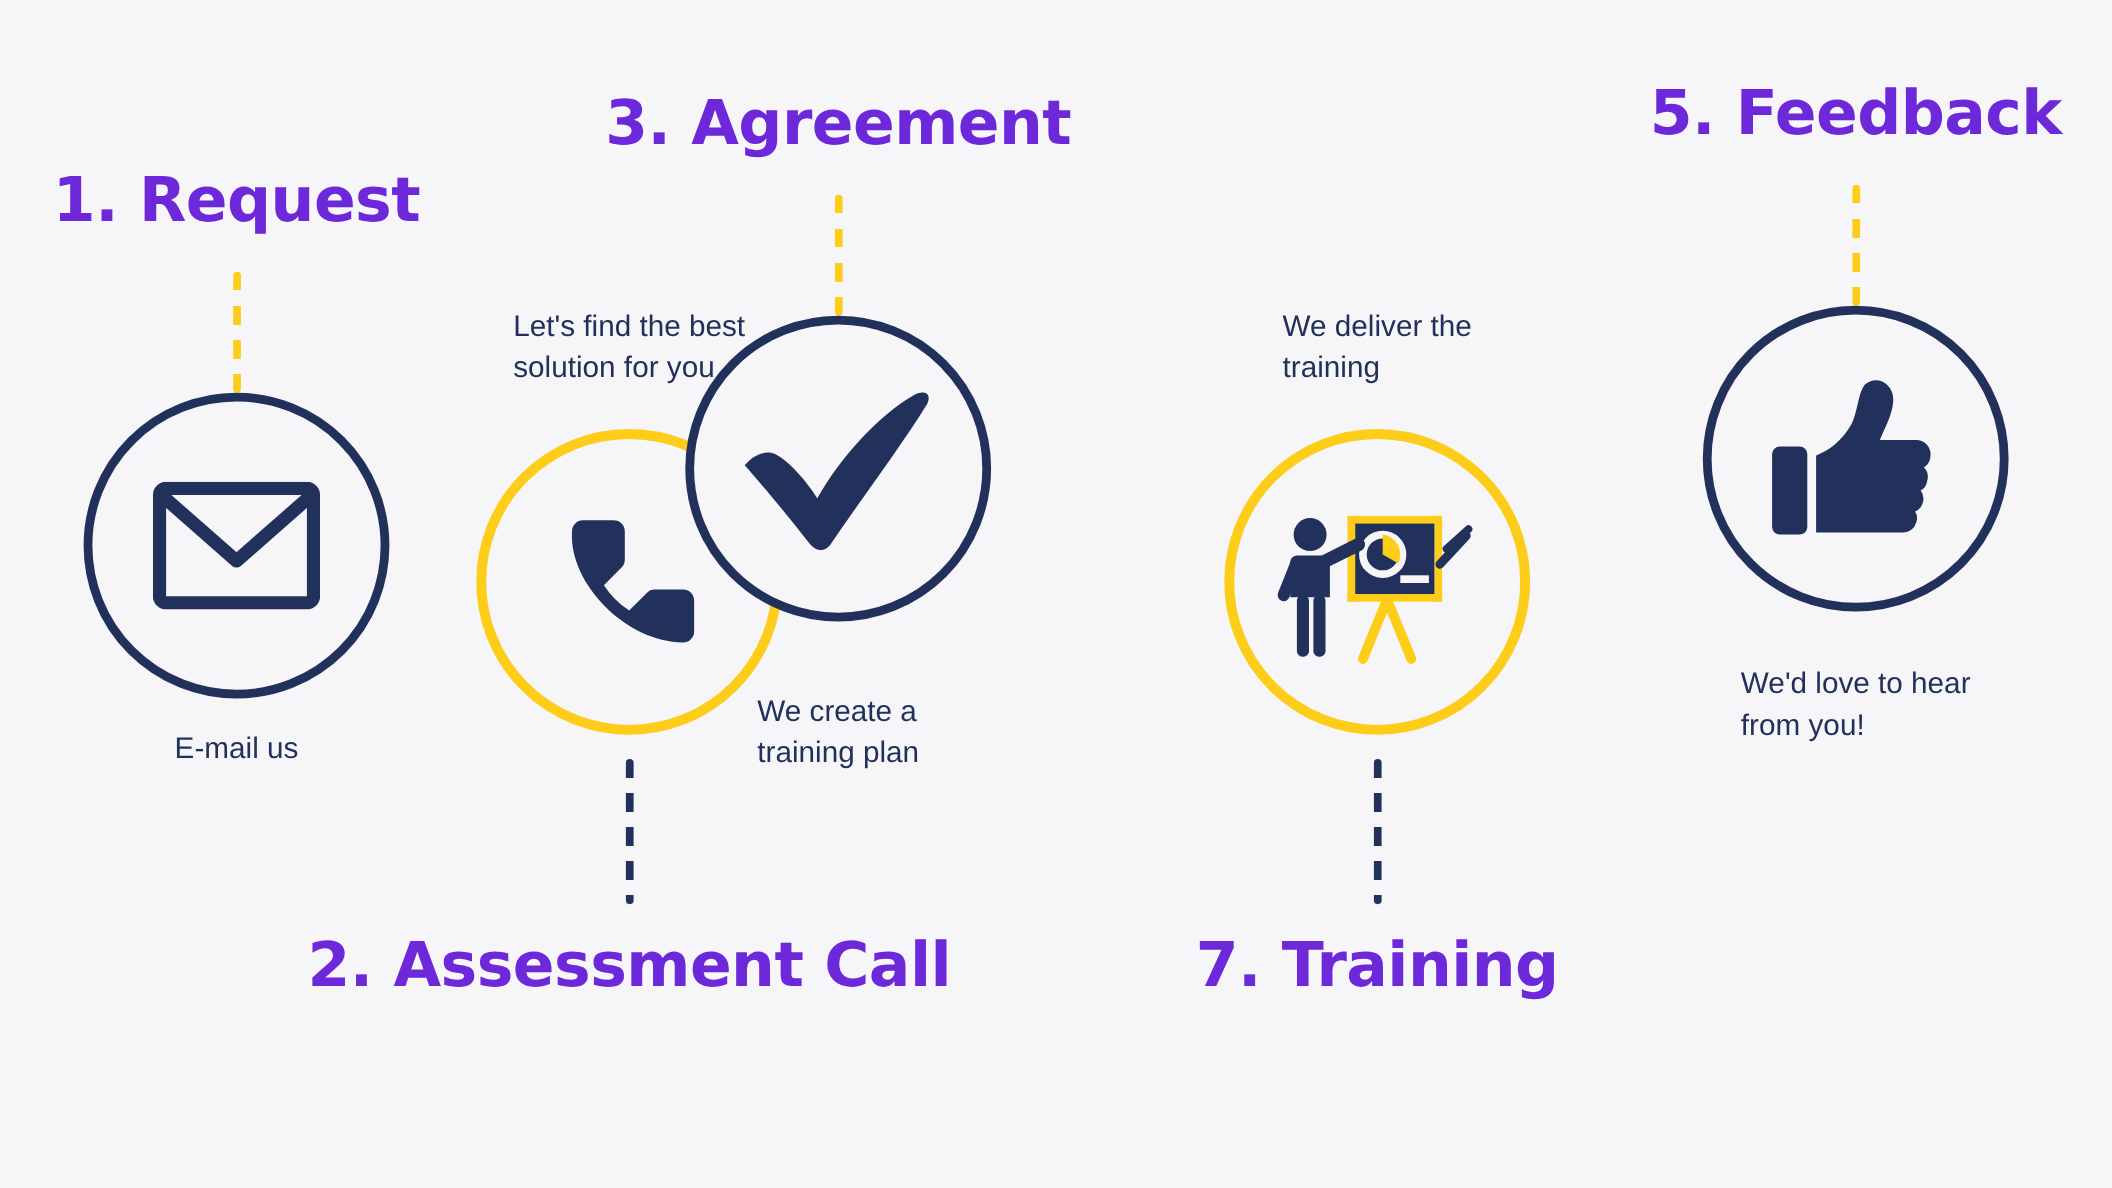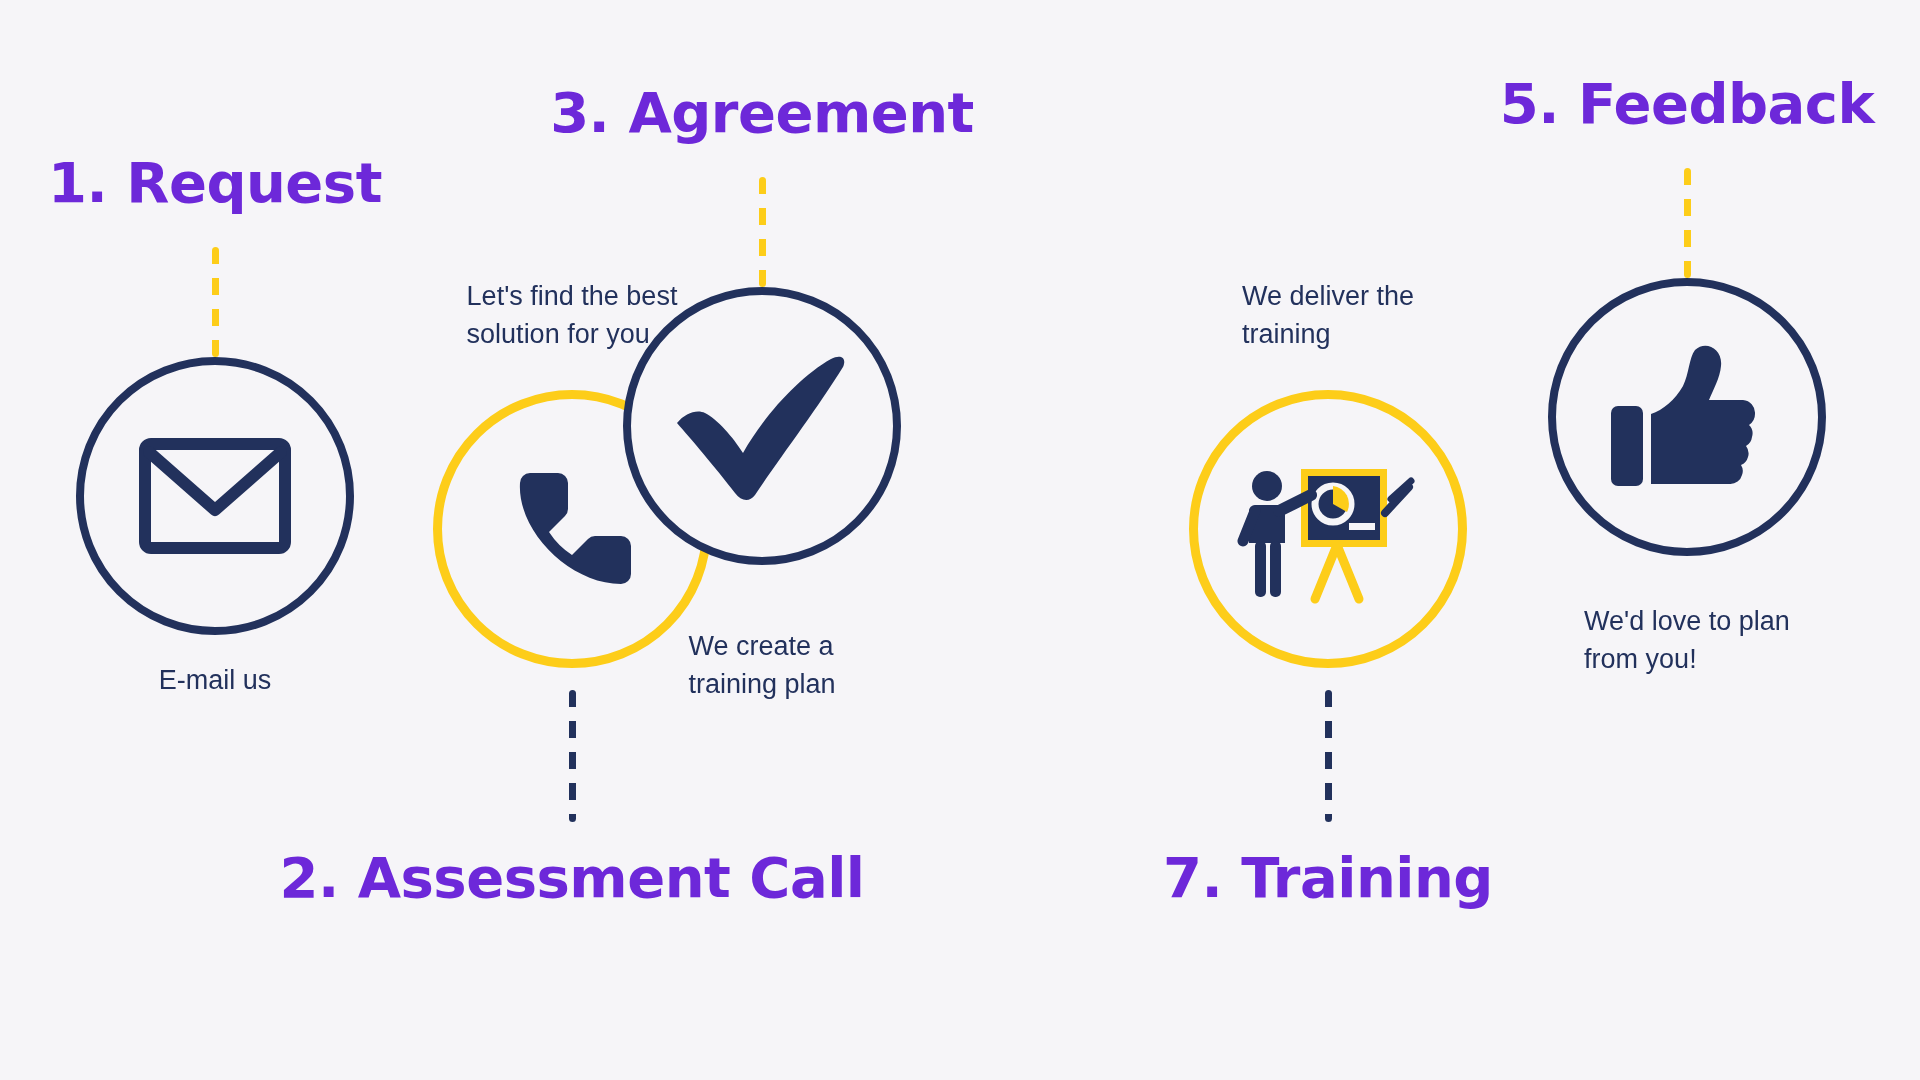--- a/index.html
+++ b/index.html
@@ -143,21 +143,21 @@
                    C146 58 108 108 84 144
                    C78 152 70 150 64 142
                    C44 116 20 88 6 72 Z" fill="#22315c"></path>
         </svg>
       </span>
     </div>
     <div class="step-caption" style="margin-top:62px;">We create a
 training plan</div>
   </div>
 
-  <div class="step step-down" id="step-4" style="left:1148px;">
+  <div class="step step-down" id="step-4" style="left:1072px;">
     <div class="step-caption" style="margin-top:277px;">We deliver the
 training</div>
     <div class="circle circle-yellow" style="margin-top:36px;">
       <span>
         <svg class="icon-svg" width="190" height="152" viewBox="0 0 190 152">
 
           <path d="M104 92 L82 146 M104 92 L126 146" stroke="#fdcd19" stroke-width="9" stroke-linecap="round" fill="none"></path>
 
           <rect x="68" y="16" width="86" height="8" fill="#fdcd19"></rect>
           <rect x="68" y="86" width="86" height="8" fill="#fdcd19"></rect>
@@ -211,17 +211,17 @@
                    a12 12 0 0 1 3 12
                    a12 12 0 0 1 -6 9
                    a12 12 0 0 1 2 11
                    a12 12 0 0 1 -7 8
                    a11 11 0 0 1 1 10
                    a12 12 0 0 1 -12 9
                    H44 Z" fill="#22315c"></path>
         </svg>
       </span>
     </div>
-    <div class="step-caption" style="margin-top:46px;">We'd love to plan
+    <div class="step-caption" style="margin-top:46px;">We'd love to hear
 from you!</div>
   </div>
 
 </div>
 
 </body></html>

